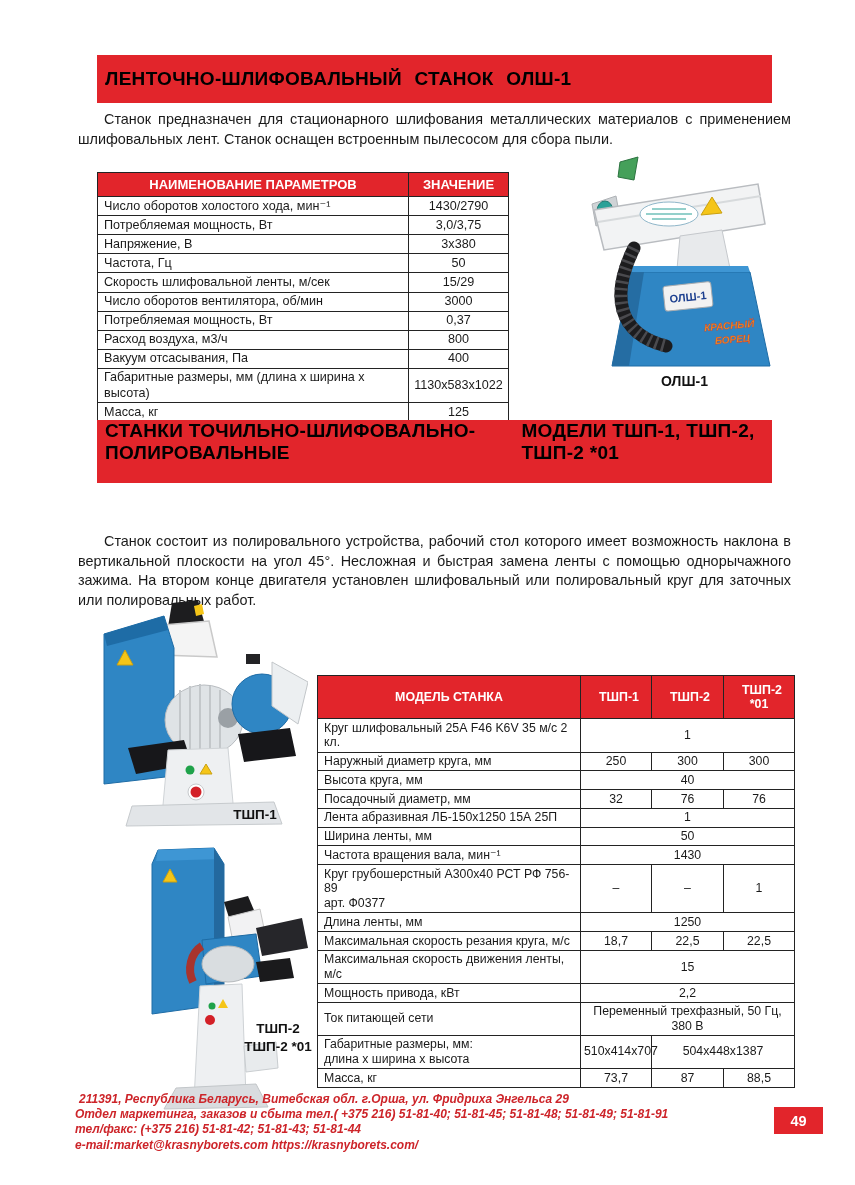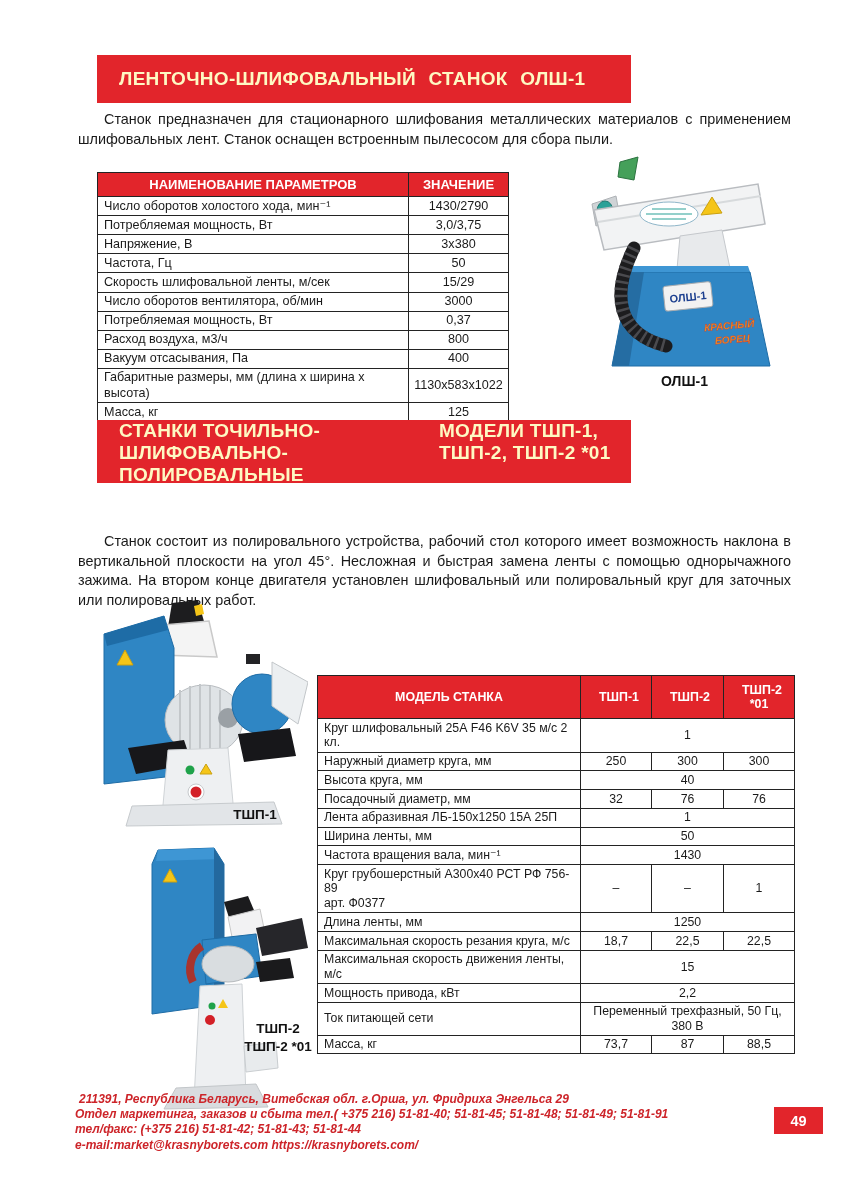--- a/index.html
+++ b/index.html
@@ -9,22 +9,22 @@
     --blue-dark:#23699f;
     --blue-light:#3e96d4;
   }
   *{box-sizing:border-box;}
   html,body{margin:0;padding:0;background:#ffffff;}
   .page{
     position:relative;width:855px;height:1185px;background:#fff;overflow:hidden;
     font-family:"Liberation Sans","DejaVu Sans",sans-serif;color:#1a1a1a;
   }
   .banner{
-    position:absolute;left:97px;width:534px;background:var(--red);color:#fef9c3;
-    font-weight:bold;padding-left:22px;
+    position:absolute;left:97px;width:675px;background:var(--red);color:#000000;
+    font-weight:bold;padding-left:8px;
   }
   .banner1{top:55px;height:48px;font-size:19px;display:flex;align-items:center;
     word-spacing:7px;letter-spacing:.3px;}
   .banner2{top:420px;height:63px;font-size:19px;display:flex;flex-direction:row;
     justify-content:center;gap:3px;letter-spacing:.3px;}
   .para{position:absolute;left:78px;width:713px;margin:0;font-size:14.4px;
     line-height:1.36;text-align:justify;text-indent:26px;}
   .p1{top:110px;}
   .p2a{top:492px;}
   .p2b{top:532px;}
@@ -291,20 +291,26 @@
         </tr>
         <tr>
           <td class="lbl">Мощность привода, кВт</td>
           <td class="val" colspan="3">2,2</td>
         </tr>
         <tr>
           <td class="lbl">Ток питающей сети</td>
           <td class="val" colspan="3">Переменный трехфазный, 50 Гц, 380 В</td>
         </tr>
         <tr>
+          <td class="lbl">Габаритные размеры, мм:
+длина х ширина х высота</td>
+          <td class="val">510х414х707</td>
+          <td class="val" colspan="2">504х448х1387</td>
+        </tr>
+        <tr>
           <td class="lbl">Масса, кг</td>
           <td class="val">73,7</td>
           <td class="val">87</td>
           <td class="val">88,5</td>
         </tr>
       </tbody>
   </table>
 
   <div class="footer">
     <div class="f1">211391, Республика Беларусь, Витебская обл. г.Орша, ул. Фридриха Энгельса 29</div>

